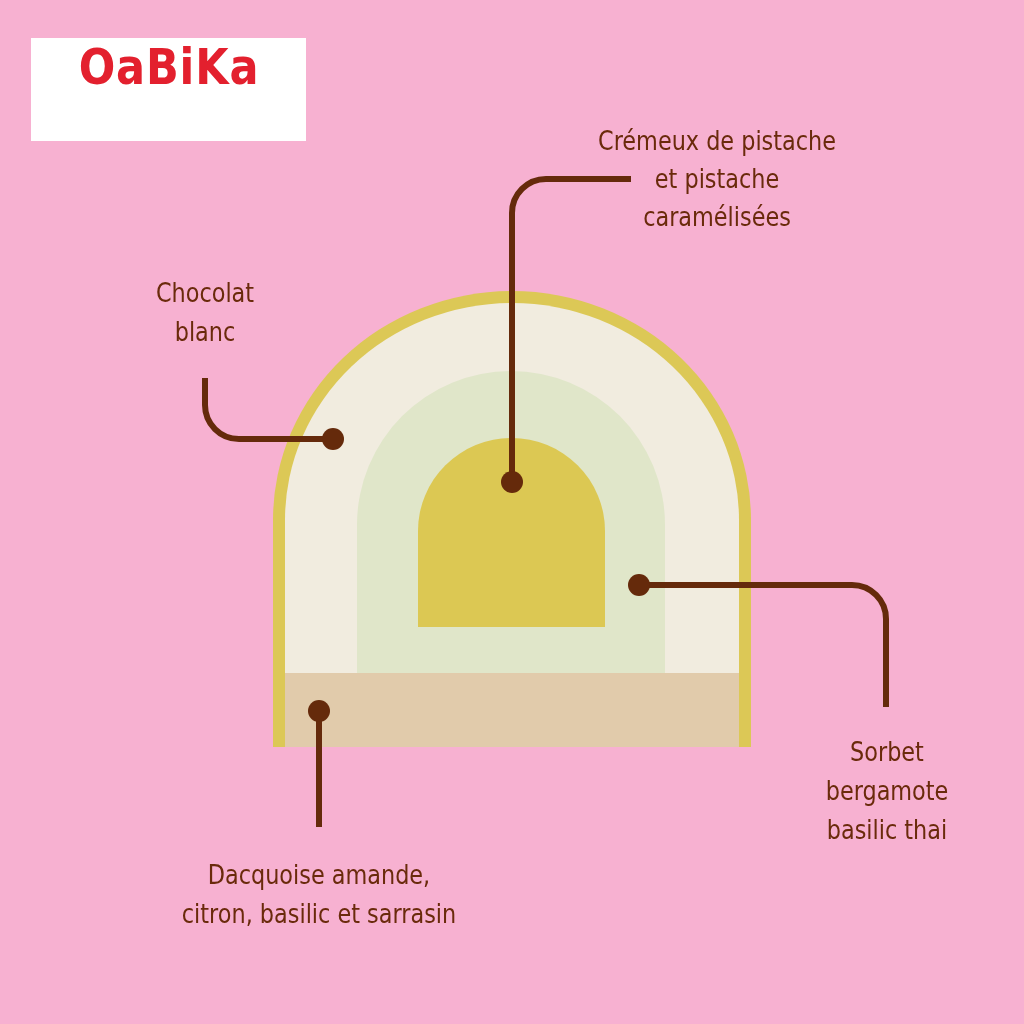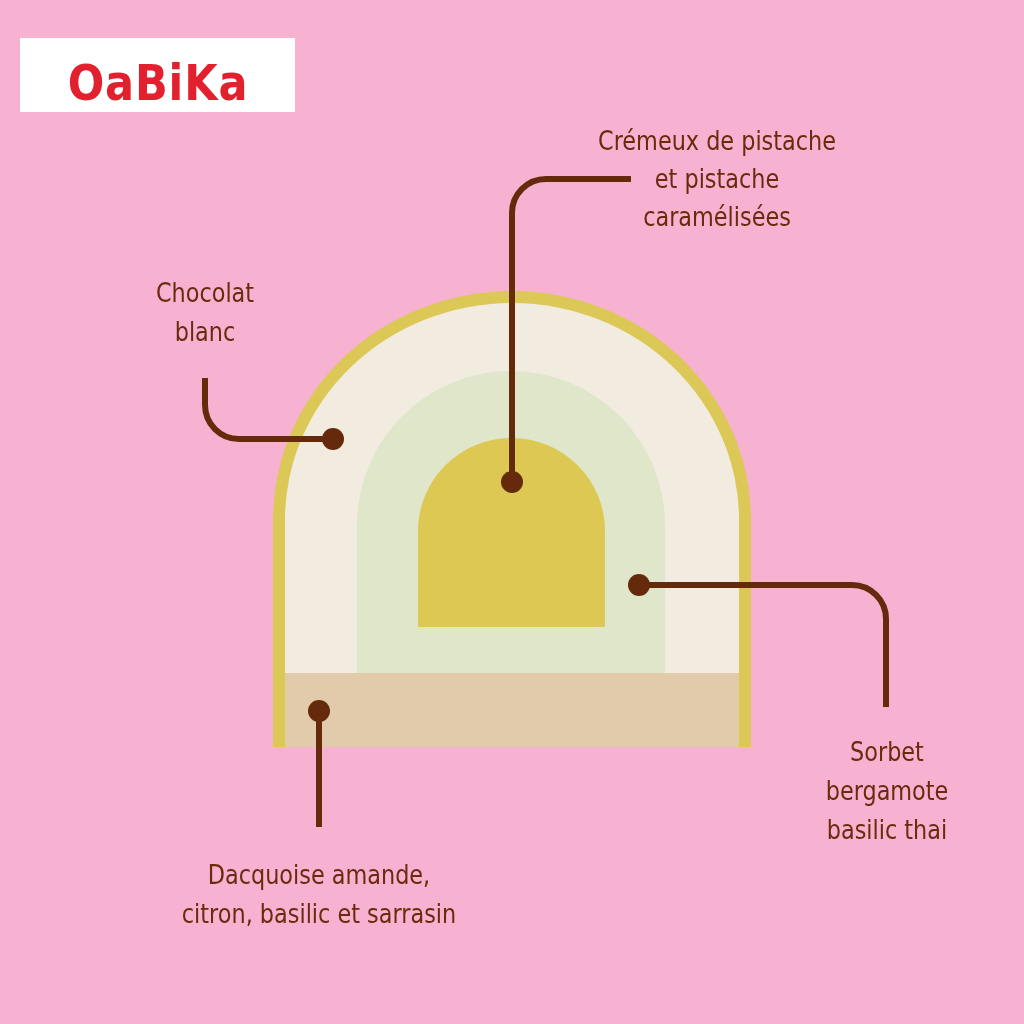--- a/index.html
+++ b/index.html
@@ -2,22 +2,22 @@
 <html><head>
   <meta charset="utf-8">
   <style>
     html, body { margin: 0; padding: 0; }
     body {
       width: 1024px; height: 1024px; position: relative; overflow: hidden;
       background: #F7B1D1;
       font-family: "DejaVu Sans", sans-serif;
     }
     .logo-box {
-      position: absolute; left: 20px; top: 38px; width: 275px; height: 74px;
-      background: #FFFFFF; display: flex; align-items: flex-end; justify-content: center;
+      position: absolute; left: 31px; top: 38px; width: 275px; height: 103px;
+      background: #FFFFFF; display: flex; align-items: flex-start; justify-content: center;
     }
     .logo-text {
       font-family: "DejaVu Sans", sans-serif; font-weight: bold;
       font-size: 50px; letter-spacing: 1px; color: #E3202E;
       transform: scaleX(0.86);
     }
     svg.diagram { position: absolute; left: 0; top: 0; }
     .label {
       position: absolute; color: #6A2A0B; font-family: "DejaVu Sans", sans-serif;
       font-size: 26px; line-height: 39px; text-align: center; white-space: nowrap;

